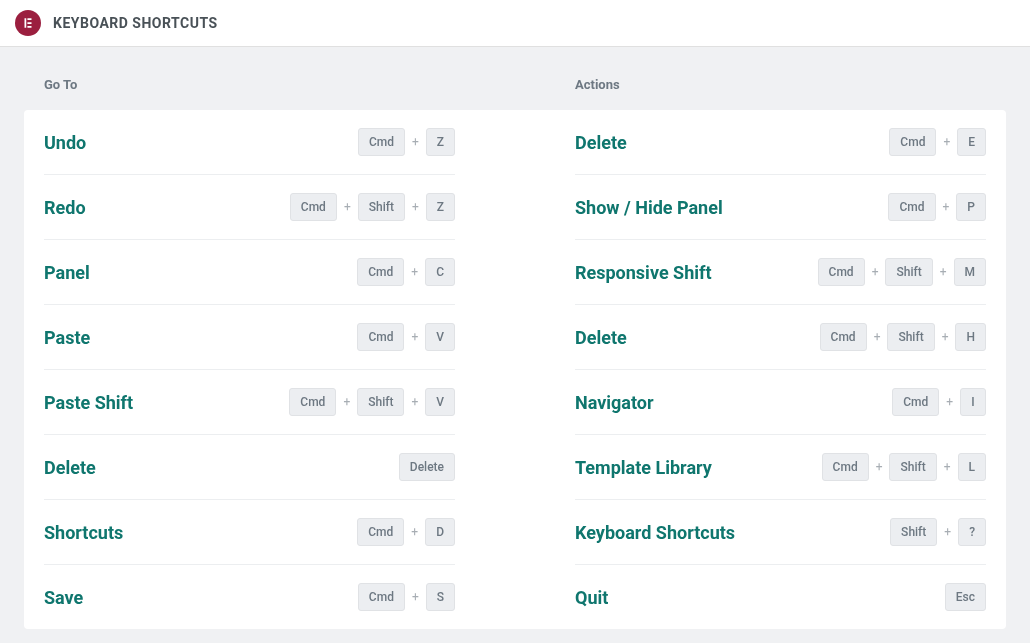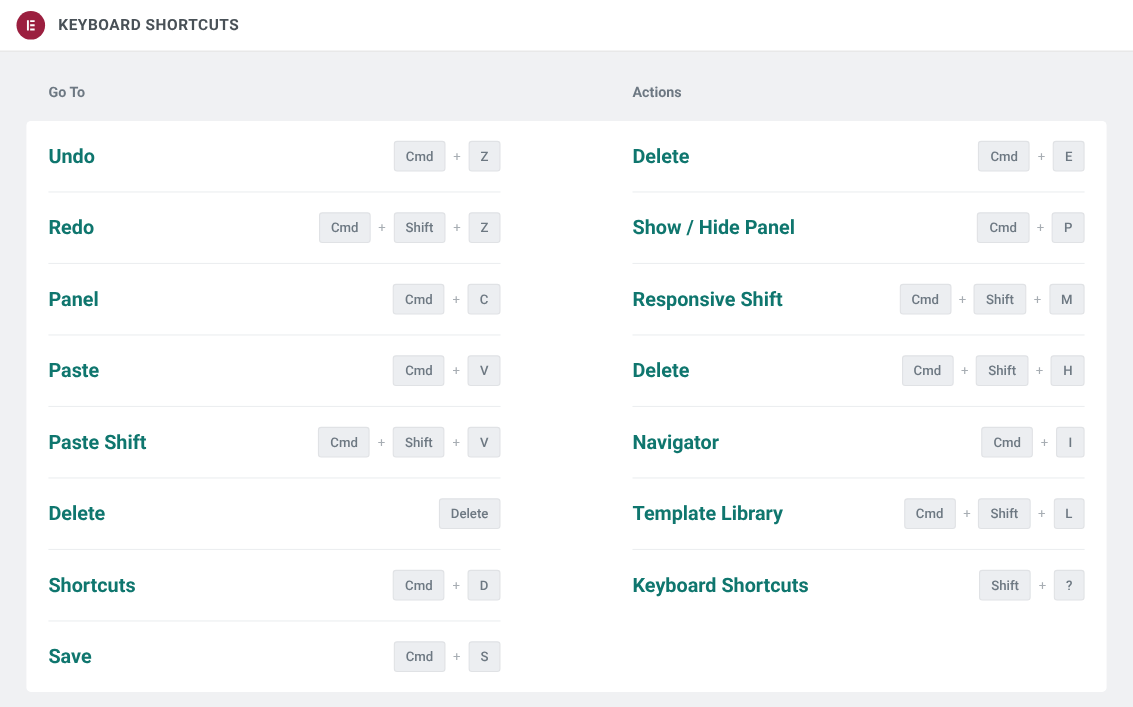--- a/index.html
+++ b/index.html
@@ -255,15 +255,21 @@
           </div>
         </div>
         <div class="row">
           <div class="row-label">Keyboard Shortcuts</div>
           <div class="keys">
             <span class="key">Shift</span>
             <span class="plus">+</span>
             <span class="key">?</span>
           </div>
         </div>
+        <div class="row">
+          <div class="row-label">Quit</div>
+          <div class="keys">
+            <span class="key">Esc</span>
+          </div>
+        </div>
       </div>
   </div>
 </div>
 
 </body></html>

